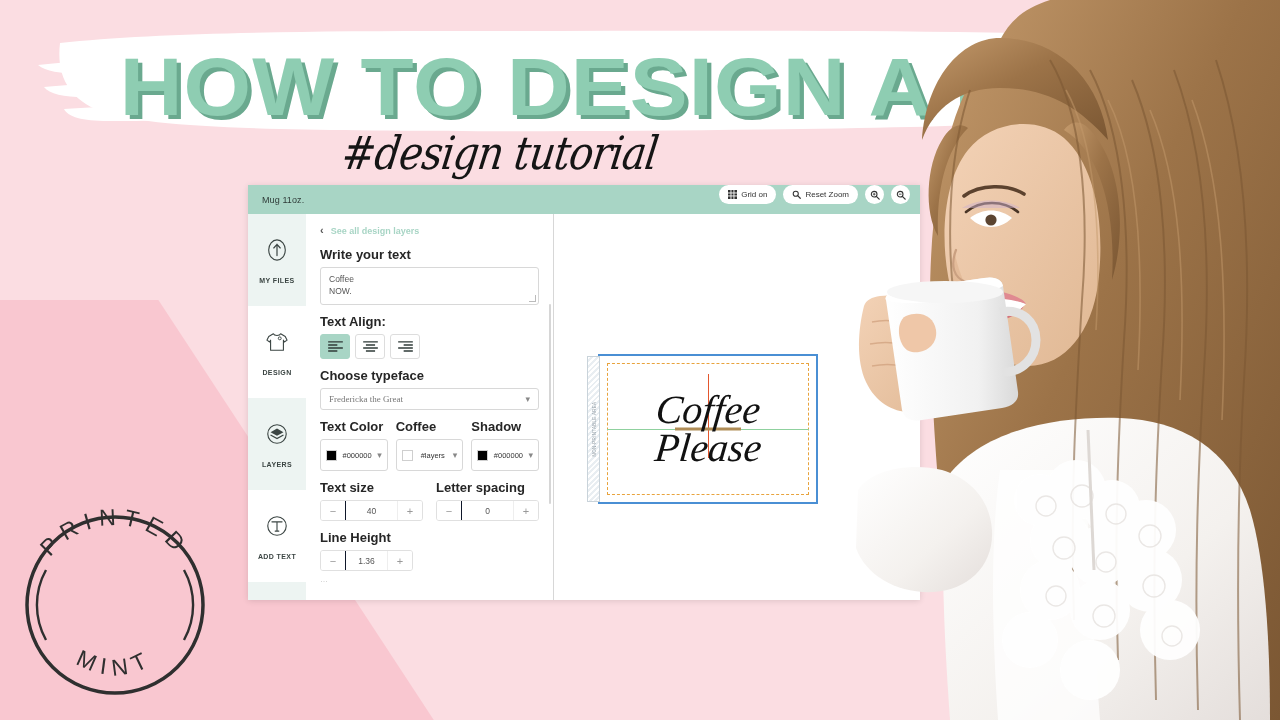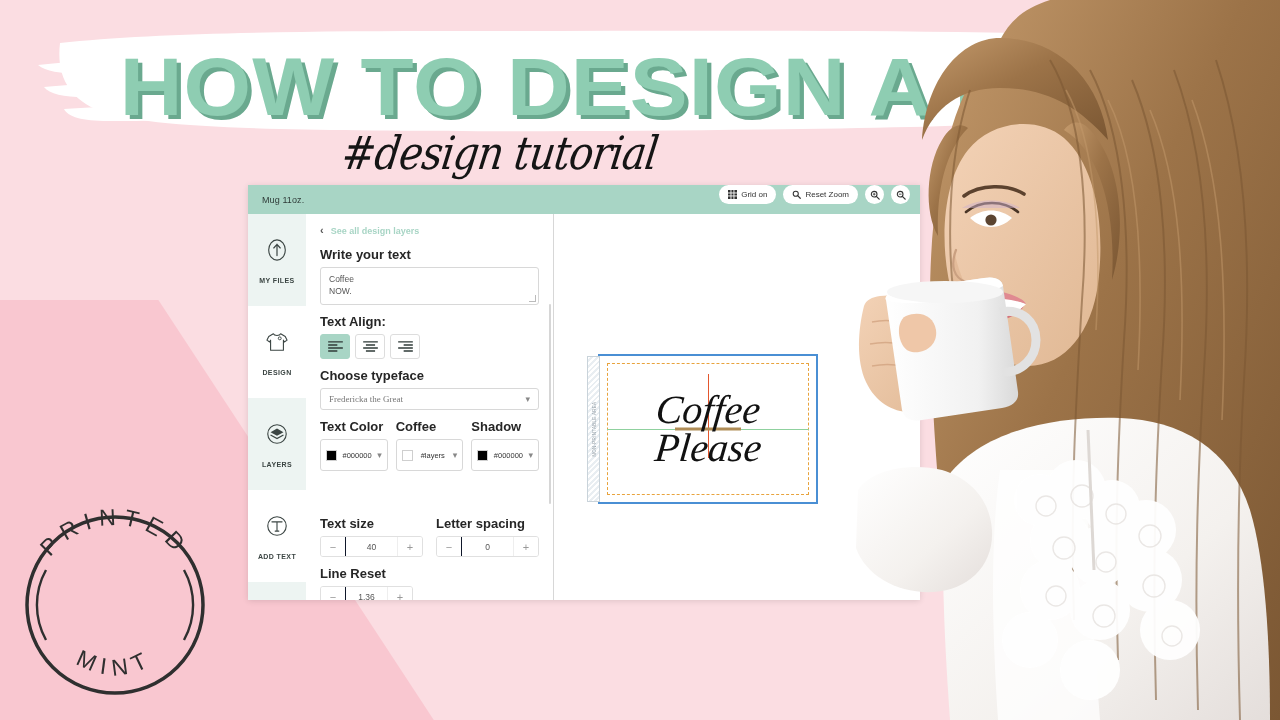--- a/index.html
+++ b/index.html
@@ -152,21 +152,21 @@
   .cols3 { display: flex; gap: 8px; align-items: center; }
   .col { flex: 1; }
   .color-box {
     border: 1px solid #d8d8d8; border-radius: 3px; height: 27px;
     display: flex; align-items: center; gap: 5px; padding: 15px 5px;
     font-size: 7.5px; color: #333;
   }
   .swatch { width: 11px; height: 11px; border: 1px solid #cfcfcf; flex: 0 0 11px; }
   .color-val { flex: 1; text-align: center; }
 
-  .cols2 { display: flex; gap: 13px; margin-top: 36px; }
+  .cols2 { display: flex; gap: 13px; }
   .stepper {
     display: flex; border: 1px solid #e0e0e0; border-radius: 3px; height: 21px;
     overflow: hidden;
   }
   .step-btn {
     width: 24px; display: flex; align-items: center; justify-content: center;
     color: #999; font-size: 11px; background: #fff;
   }
   .step-val {
     flex: 1; display: flex; align-items: center; justify-content: center;
@@ -434,21 +434,21 @@
           <div class="stepper">
             <div class="step-btn">−</div>
             <div class="step-val">0</div>
             <div class="step-btn">+</div>
           </div>
         </div>
       </div>
 
       <div class="spacer-9"></div>
       <div>
-        <div class="field-label">Line Reset</div>
+        <div class="field-label">Line Height</div>
         <div class="stepper narrow">
           <div class="step-btn">−</div>
           <div class="step-val">1.36</div>
           <div class="step-btn">+</div>
         </div>
       </div>
 
       <div class="cut-text">…</div>
 
       <div class="panel-scroll"></div>

